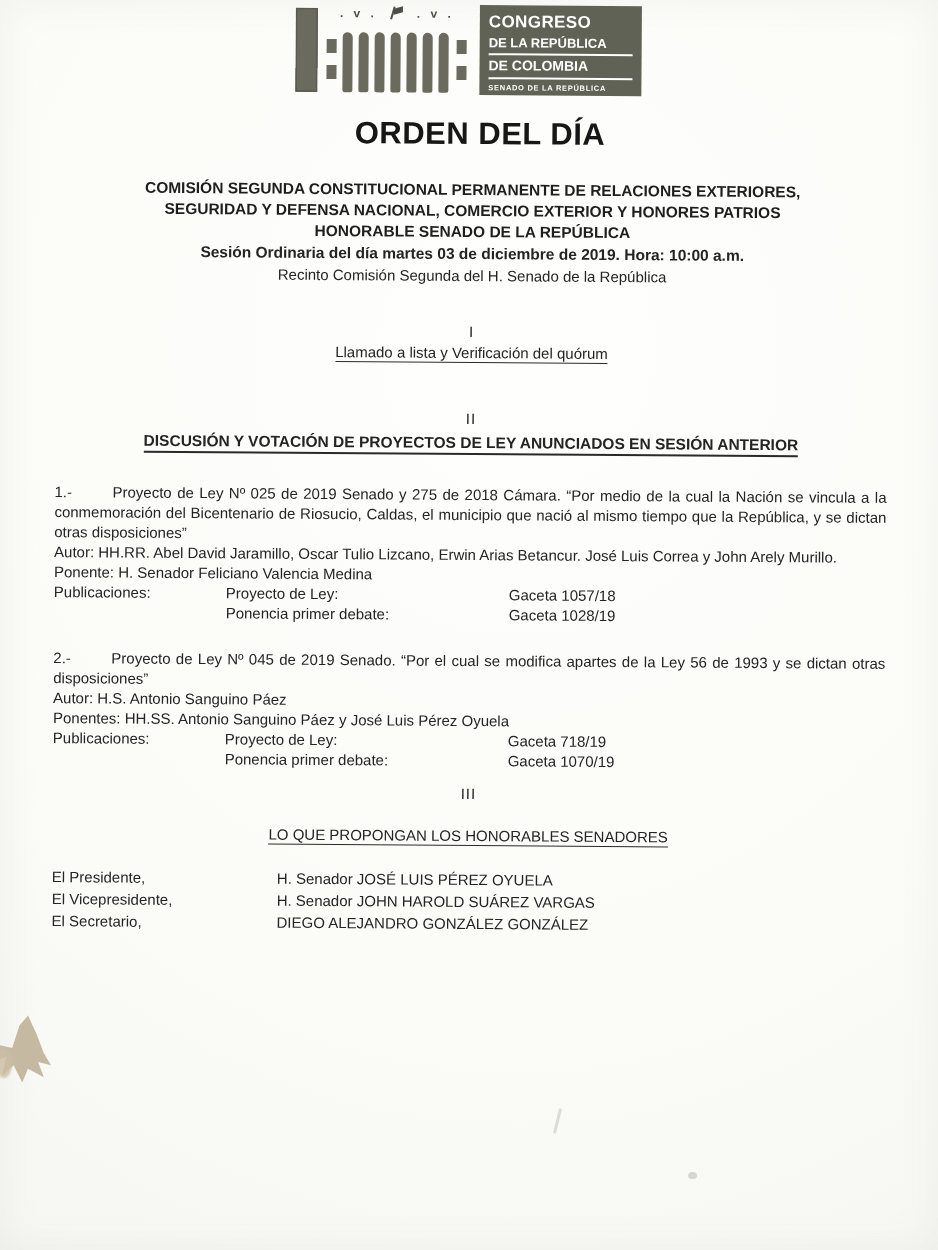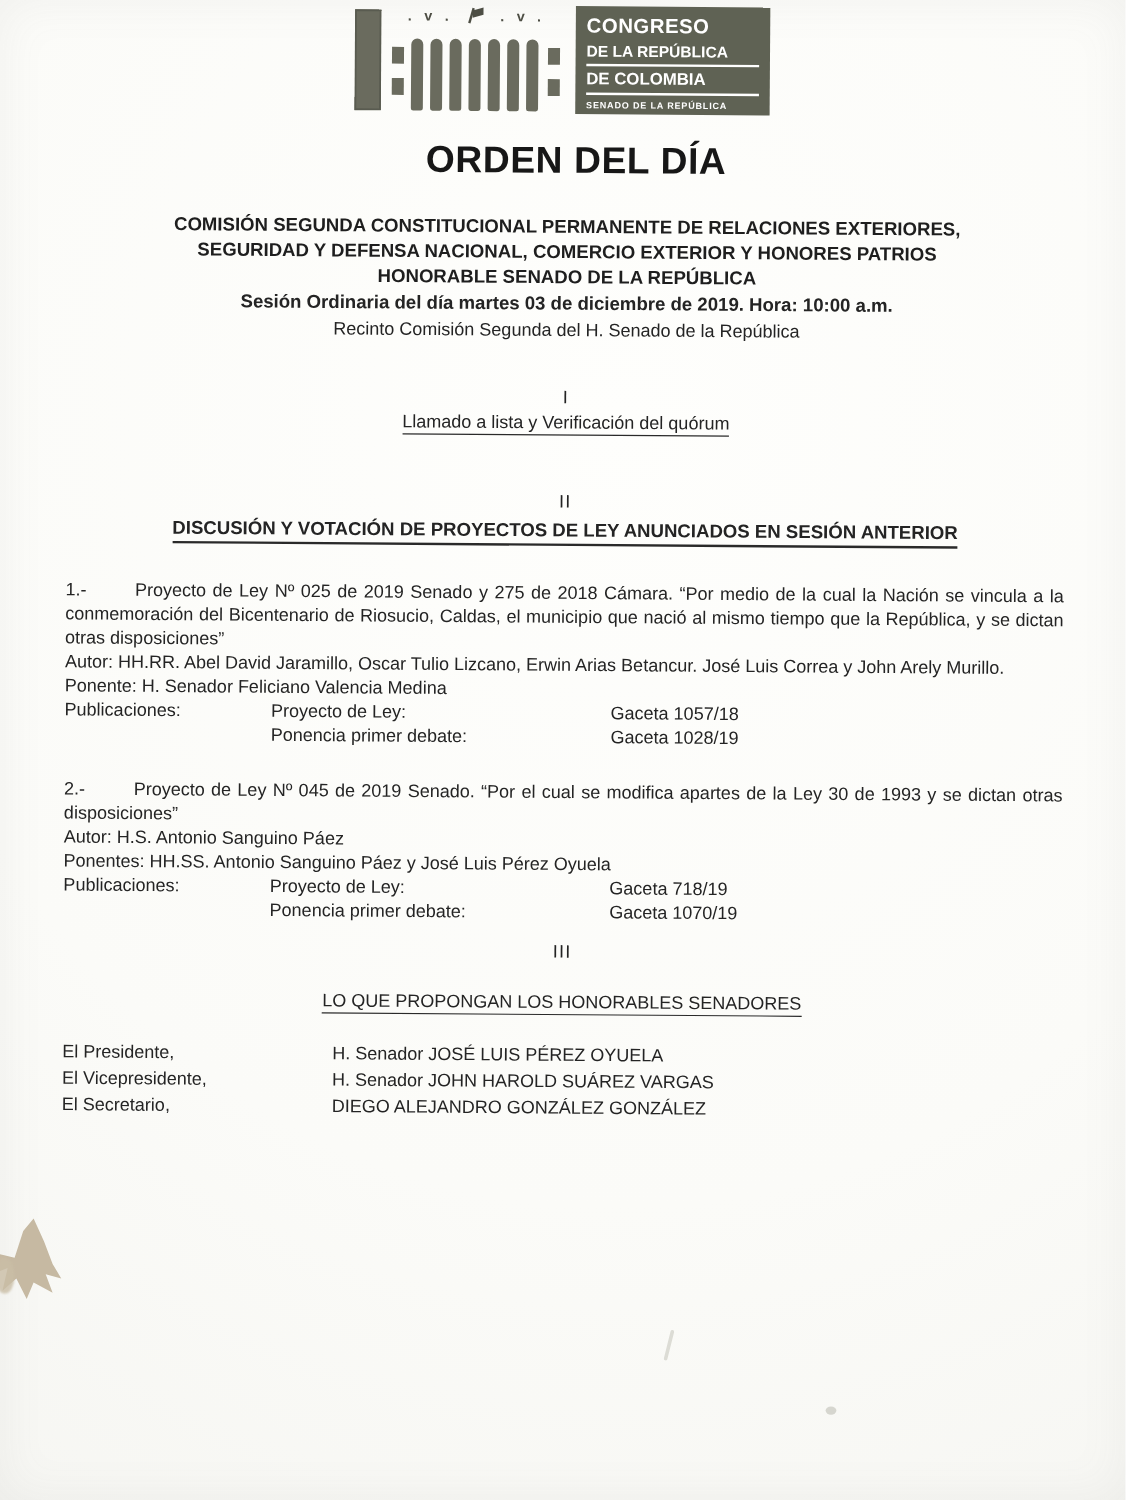--- a/index.html
+++ b/index.html
@@ -140,21 +140,21 @@
             <div>Proyecto de Ley:</div>
             <div>Gaceta 1057/18</div>
             <div></div>
             <div>Ponencia primer debate:</div>
             <div>Gaceta 1028/19</div>
           </div>
         </div>
 
         <div class="item item2">
           <p class="item-body">
-            <span class="item-num">2.-</span><span>Proyecto de Ley Nº 045 de 2019 Senado. “Por el cual se modifica apartes de la Ley 30 de 1993 y se dictan otras disposiciones”</span>
+            <span class="item-num">2.-</span><span>Proyecto de Ley Nº 045 de 2019 Senado. “Por el cual se modifica apartes de la Ley 56 de 1993 y se dictan otras disposiciones”</span>
           </p>
           <p class="credit">Autor: H.S. Antonio Sanguino Páez</p>
           <p class="credit">Ponentes: HH.SS. Antonio Sanguino Páez y José Luis Pérez Oyuela</p>
           <div class="pubs">
             <div>Publicaciones:</div>
             <div>Proyecto de Ley:</div>
             <div>Gaceta 718/19</div>
             <div></div>
             <div>Ponencia primer debate:</div>
             <div>Gaceta 1070/19</div>

